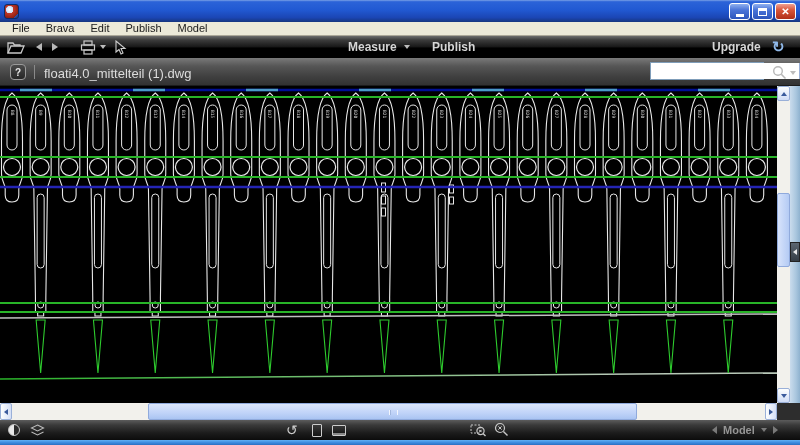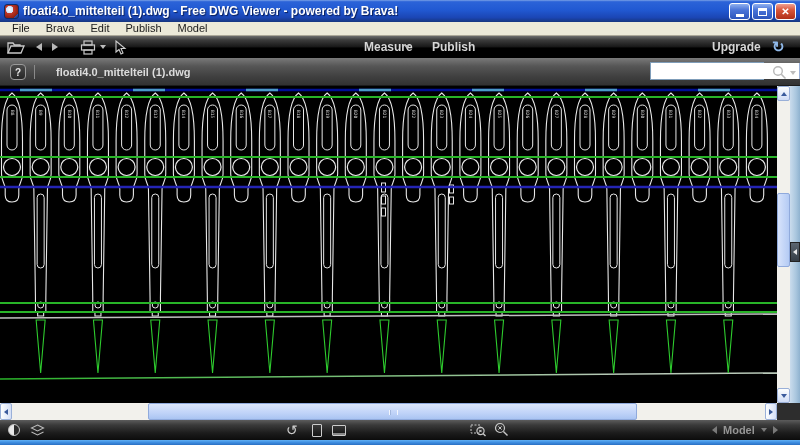--- a/index.html
+++ b/index.html
@@ -38,21 +38,21 @@
   .swirl { color:#8fb8e8; font-size:15px; font-weight:bold; }
 
   
   .tab-bar { position:absolute; left:0; top:58px; width:800px; height:28px;
     background:linear-gradient(180deg,#7a7a7a 0%,#565656 30%,#3f3f3f 70%,#323232 100%);
     border-bottom:1px solid #1c1c1c; }
   .help-btn { position:absolute; left:10px; top:6px; width:16px; height:16px; border:1px solid #9a9a9a; border-radius:4px;
     background:linear-gradient(180deg,#4a4a4a,#262626); color:#e6e6e6; font-size:10px; font-weight:bold;
     display:flex; align-items:center; justify-content:center; }
   .tab-sep { position:absolute; left:34px; top:7px; width:1px; height:14px; background:#8a8a8a; }
-  .tab-label { position:absolute; left:56px; top:8px; font-size:11px; color:#dcdcdc; white-space:nowrap;font-weight:bold; }
+  .tab-label { position:absolute; left:44px; top:8px; font-size:13px; color:#dcdcdc; white-space:nowrap; }
   .combo { position:absolute; left:650px; top:4px; width:114px; height:18px; background:#fff; border:1px solid #7f9db9; display:flex; }
   .combo input { flex:1; border:none; outline:none; height:100%; font-size:11px; padding:0 3px; font-family:"Liberation Sans",sans-serif; }
   .combo-btn { width:16px; height:100%; background:linear-gradient(180deg,#f4f7fe 0%,#d7e2f6 50%,#b8cdf0 100%);
     border-left:1px solid #9ab0d8; display:flex; align-items:center; justify-content:center; }
   .search-wrap { position:absolute; left:772px; top:7px; display:flex; align-items:center; gap:3px; }
 
   
   .drawing-area { position:absolute; left:0; top:86px; width:777px; height:317px; background:#000; }
 
   
@@ -99,21 +99,20 @@
   .bottom-strip { position:absolute; left:0; top:440px; width:800px; height:5px;
     background:linear-gradient(180deg,#62b1f4 0%,#3d8de0 50%,#2a6fc2 100%); }
 </style>
 </head>
 <body>
 
 <div id="app">
 
   <div class="title-bar">
     <div class="app-icon"></div>
-    <div class="title-text">floati4.0_mittelteil (1).dwg - Free DWG Viewer - powered by Brava!</div>
     <div class="win-btns">
       <div class="win-btn blue">
           <div class="glyph-min"></div>
         </div>
       <div class="win-btn blue">
           <div class="glyph-restore"></div>
         </div>
       <div class="win-btn red">
           <span>✕</span>
         </div>
@@ -149,21 +148,21 @@
       </svg>
     </div>
     <div class="tb" style="left:100px;">
         <div class="caret-down"></div>
       </div>
     <div class="tb" style="left:114px;">
       <svg width="13" height="15" viewBox="0 0 13 15">
         <path d="M2 1 L2 12 L5 9.5 L7 14 L9 13 L7 8.5 L11 8.5 Z" fill="none" stroke="#cccccc" stroke-width="1.1"></path>
       </svg>
     </div>
-    <div class="tb" style="left:364px;">
+    <div class="tb" style="left:348px;">
       <span class="tb-label">Measure</span>
     </div>
     <div class="tb" style="left:404px;">
         <div class="caret-down"></div>
       </div>
     <div class="tb" style="left:432px;">
       <span class="tb-label">Publish</span>
     </div>
     <div class="tb" style="left:712px;align-items:center;">
       <span class="tb-label">Upgrade</span>

